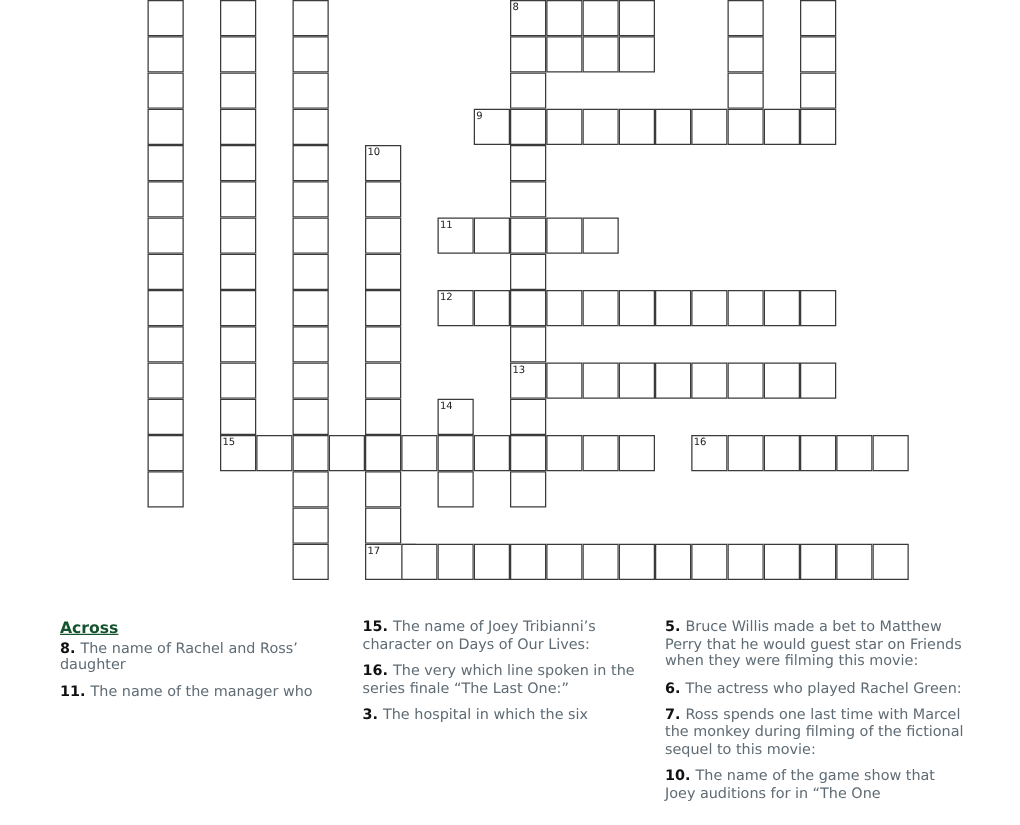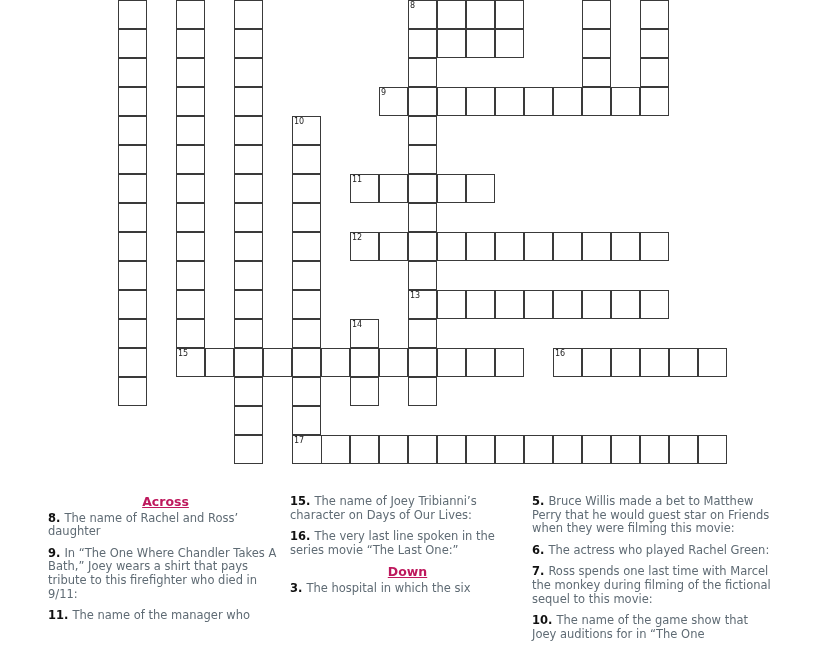--- a/index.html
+++ b/index.html
@@ -55,26 +55,25 @@
     font-size: 11.5px;
     line-height: 13.6px;
     color: #5f6b74;
   }
   #col1 { left: 48px; }
   #col2 { left: 290px; }
   #col3 { left: 532px; width: 240px; }
 
   .sec-head {
     font-weight: bold;
-    color: #be185d;
+    color: #14532d;
     text-decoration: underline;
     font-size: 12.5px;
     margin-bottom: 3px;
     display: block;
-    text-align: center;
   }
   .clue {
     margin: 0 0 8px 0;
   }
   .clue .n {
     font-weight: bold;
     color: #111;
   }
   .clue .t {
     color: #5f6b74;
@@ -246,29 +245,27 @@
     <div class="cell" style="left: 640px; top: 435px; width: 29px; height: 29px;"></div>
     <div class="cell" style="left: 669px; top: 435px; width: 29px; height: 29px;"></div>
     <div class="cell" style="left: 698px; top: 435px; width: 29px; height: 29px;"></div>
   </div>
 
 <div id="clues">
   <div class="col" id="col1">
     <span class="sec-head">Across</span>
     <div class="clue-list">
         <p class="clue"><span class="n">8. </span><span class="t">The name of Rachel and Ross’ daughter</span></p>
-        <p class="clue"><span class="n">9. </span><span class="t">In “The One Where Chandler Takes A Bath,” Joey wears a shirt that pays tribute to this firefighter who died in 9/11:</span></p>
         <p class="clue"><span class="n">11. </span><span class="t">The name of the manager who</span></p>
       </div>
   </div>
   <div class="col" id="col2">
     <div class="clue-list">
         <p class="clue"><span class="n">15. </span><span class="t">The name of Joey Tribianni’s character on Days of Our Lives:</span></p>
-        <p class="clue"><span class="n">16. </span><span class="t">The very last line spoken in the series movie “The Last One:”</span></p>
-        <span class="sec-head">Down</span>
+        <p class="clue"><span class="n">16. </span><span class="t">The very which line spoken in the series finale “The Last One:”</span></p>
         <p class="clue"><span class="n">3. </span><span class="t">The hospital in which the six</span></p>
       </div>
   </div>
   <div class="col" id="col3">
     <div class="clue-list">
         <p class="clue"><span class="n">5. </span><span class="t">Bruce Willis made a bet to Matthew Perry that he would guest star on Friends when they were filming this movie:</span></p>
         <p class="clue"><span class="n">6. </span><span class="t">The actress who played Rachel Green:</span></p>
         <p class="clue"><span class="n">7. </span><span class="t">Ross spends one last time with Marcel the monkey during filming of the fictional sequel to this movie:</span></p>
         <p class="clue"><span class="n">10. </span><span class="t">The name of the game show that Joey auditions for in “The One</span></p>
       </div>

